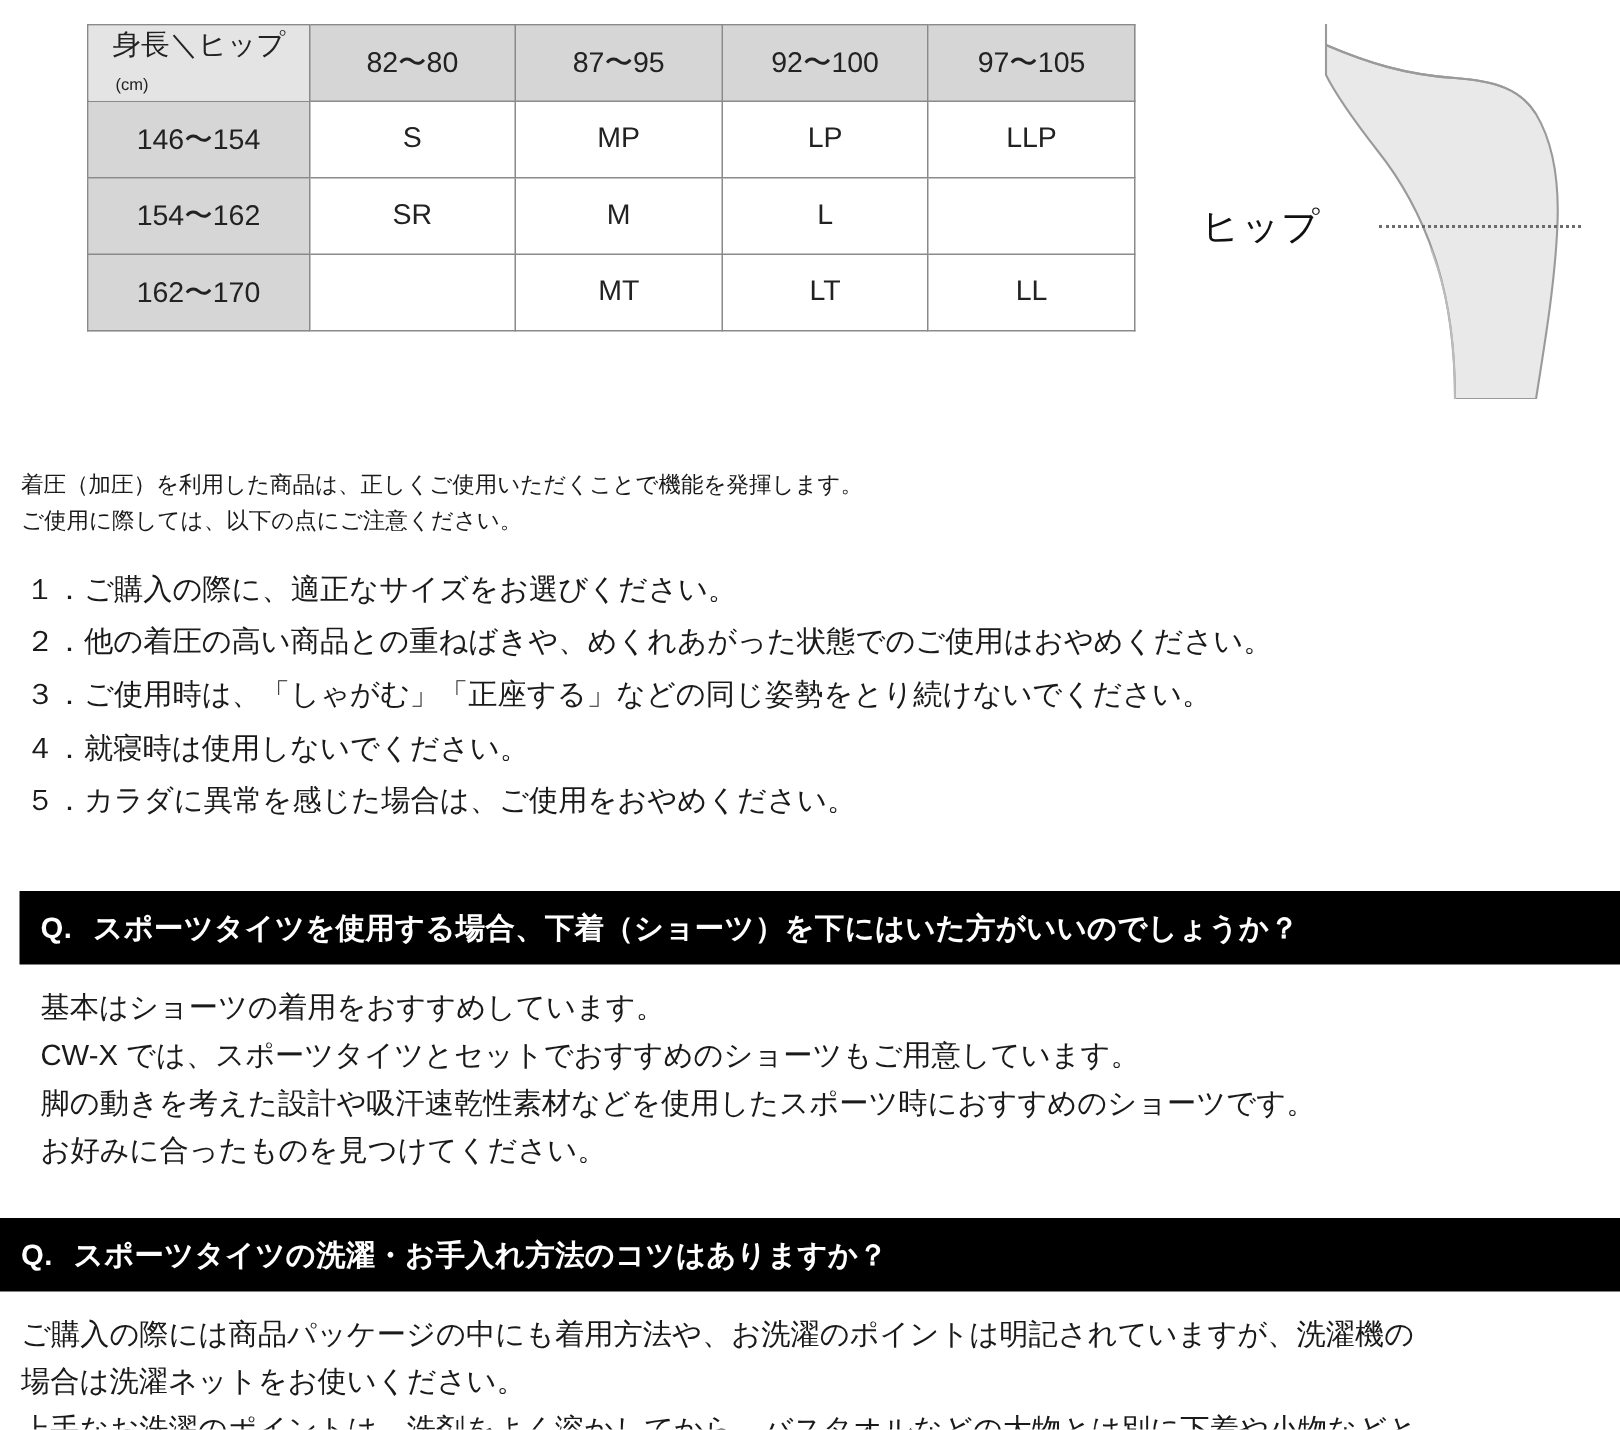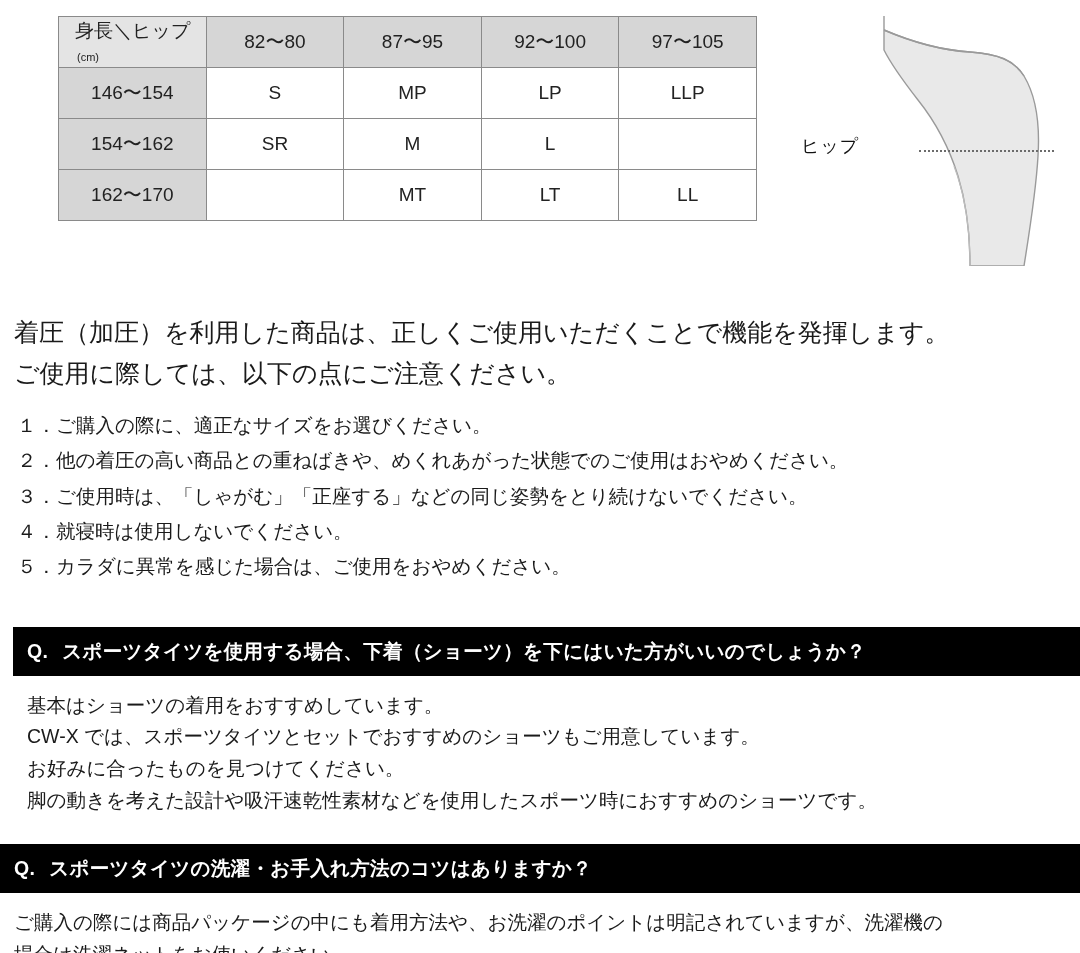--- a/index.html
+++ b/index.html
@@ -82,21 +82,21 @@
   }
   .figure-svg {
     position: absolute;
     right: 26px;
     top: 0;
   }
   .hip-label {
     position: absolute;
     left: 4px;
     top: 118px;
-    font-size: 18px;
+    font-size: 25px;
     letter-spacing: 1px;
     color: #111;
   }
   .hip-dotline {
     position: absolute;
     left: 122px;
     top: 134px;
     width: 135px;
     border-top: 2px dotted #6b6b6b;
   }
@@ -106,21 +106,21 @@
     top: 222px;
     font-size: 14.5px;
     line-height: 1.55;
     color: #1a1a1a;
     white-space: nowrap;
   }
 
   
   .body-copy {
     margin: 26px 0 0 14px;
-    font-size: 25px;
+    font-size: 15px;
     line-height: 1.62;
     color: #1a1a1a;
   }
   .body-copy p { margin: 0; }
   .list-block {
     margin-top: 16px;
     font-size: 19.5px;
     line-height: 1.66;
   }
   .list-block div { margin: 3px; }
@@ -215,22 +215,22 @@
   <div>５．カラダに異常を感じた場合は、ご使用をおやめください。</div>
 </div>
 
 <div class="qa-block-1">
   <div class="q-bar">
     <span class="q-mark">Q.</span><span>スポーツタイツを使用する場合、下着（ショーツ）を下にはいた方がいいのでしょうか？</span>
   </div>
   <div class="q-answer">
     <div>基本はショーツの着用をおすすめしています。</div>
     <div>CW-X では、スポーツタイツとセットでおすすめのショーツもご用意しています。</div>
+    <div>脚の動きを考えた設計や吸汗速乾性素材などを使用したスポーツ時におすすめのショーツです。</div>
     <div>お好みに合ったものを見つけてください。</div>
-    <div>脚の動きを考えた設計や吸汗速乾性素材などを使用したスポーツ時におすすめのショーツです。</div>
   </div>
 </div>
 
 <div class="qa-block-2">
   <div class="q-bar">
     <span class="q-mark">Q.</span><span>スポーツタイツの洗濯・お手入れ方法のコツはありますか？</span>
   </div>
   <div class="q-answer">
     <div>ご購入の際には商品パッケージの中にも着用方法や、お洗濯のポイントは明記されていますが、洗濯機の</div>
     <div>場合は洗濯ネットをお使いください。</div>

